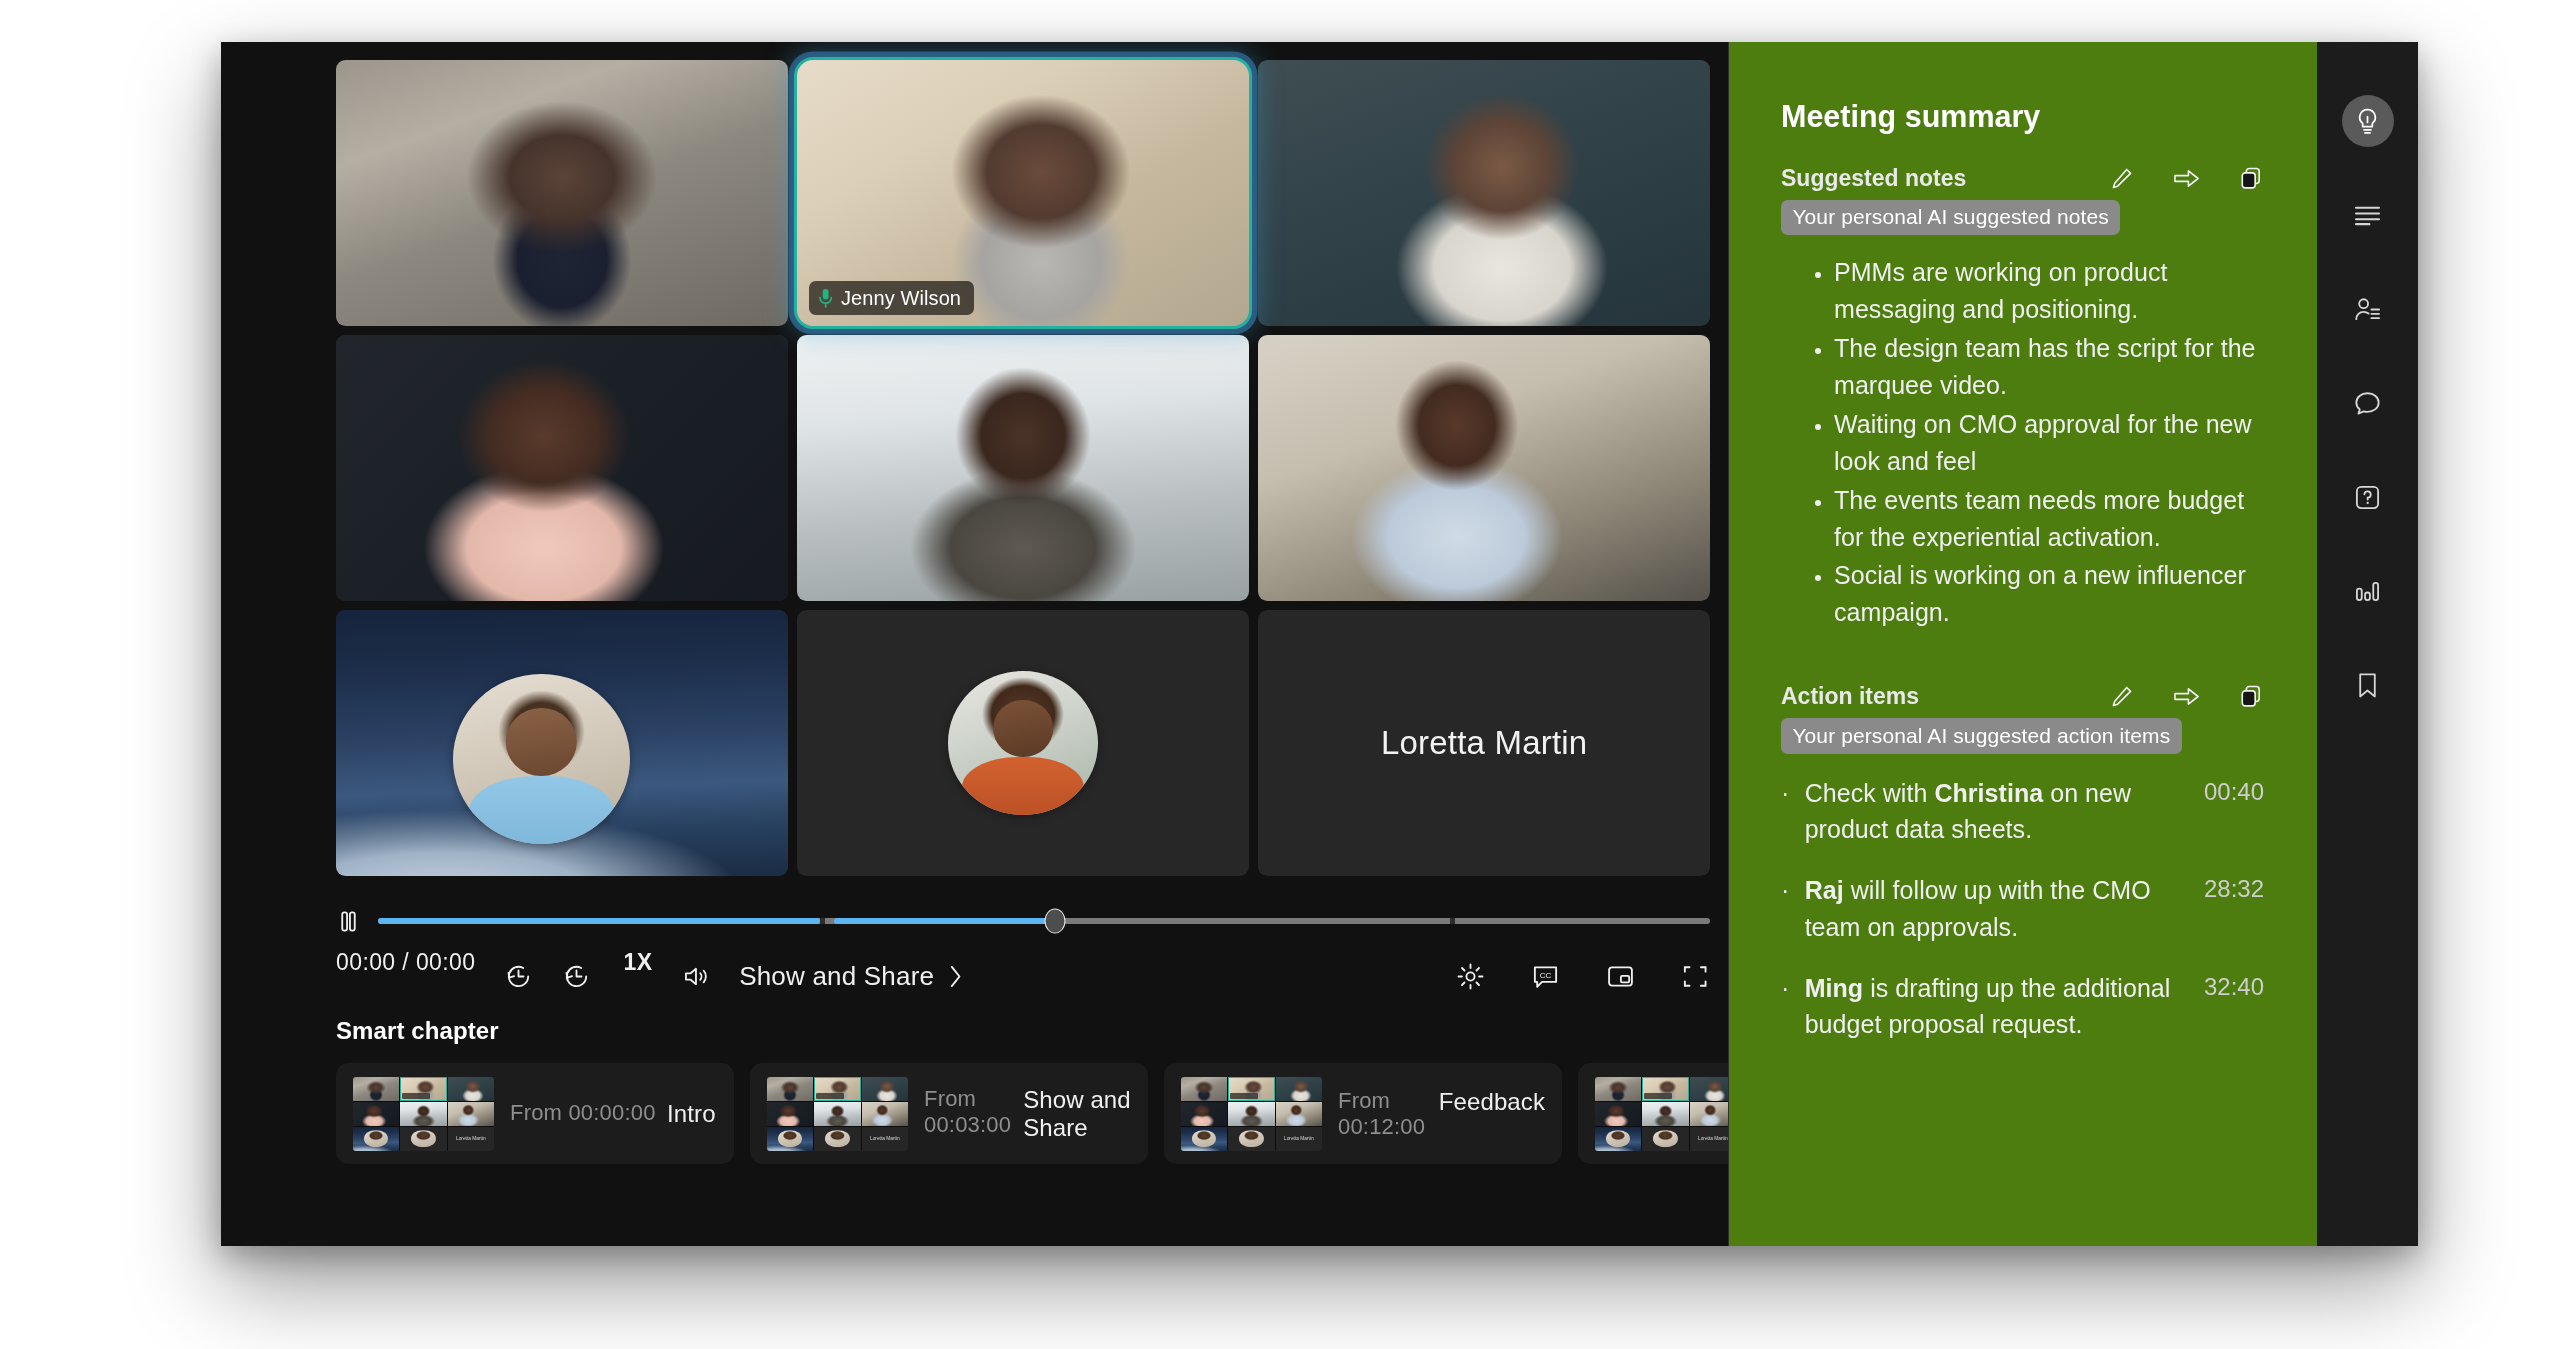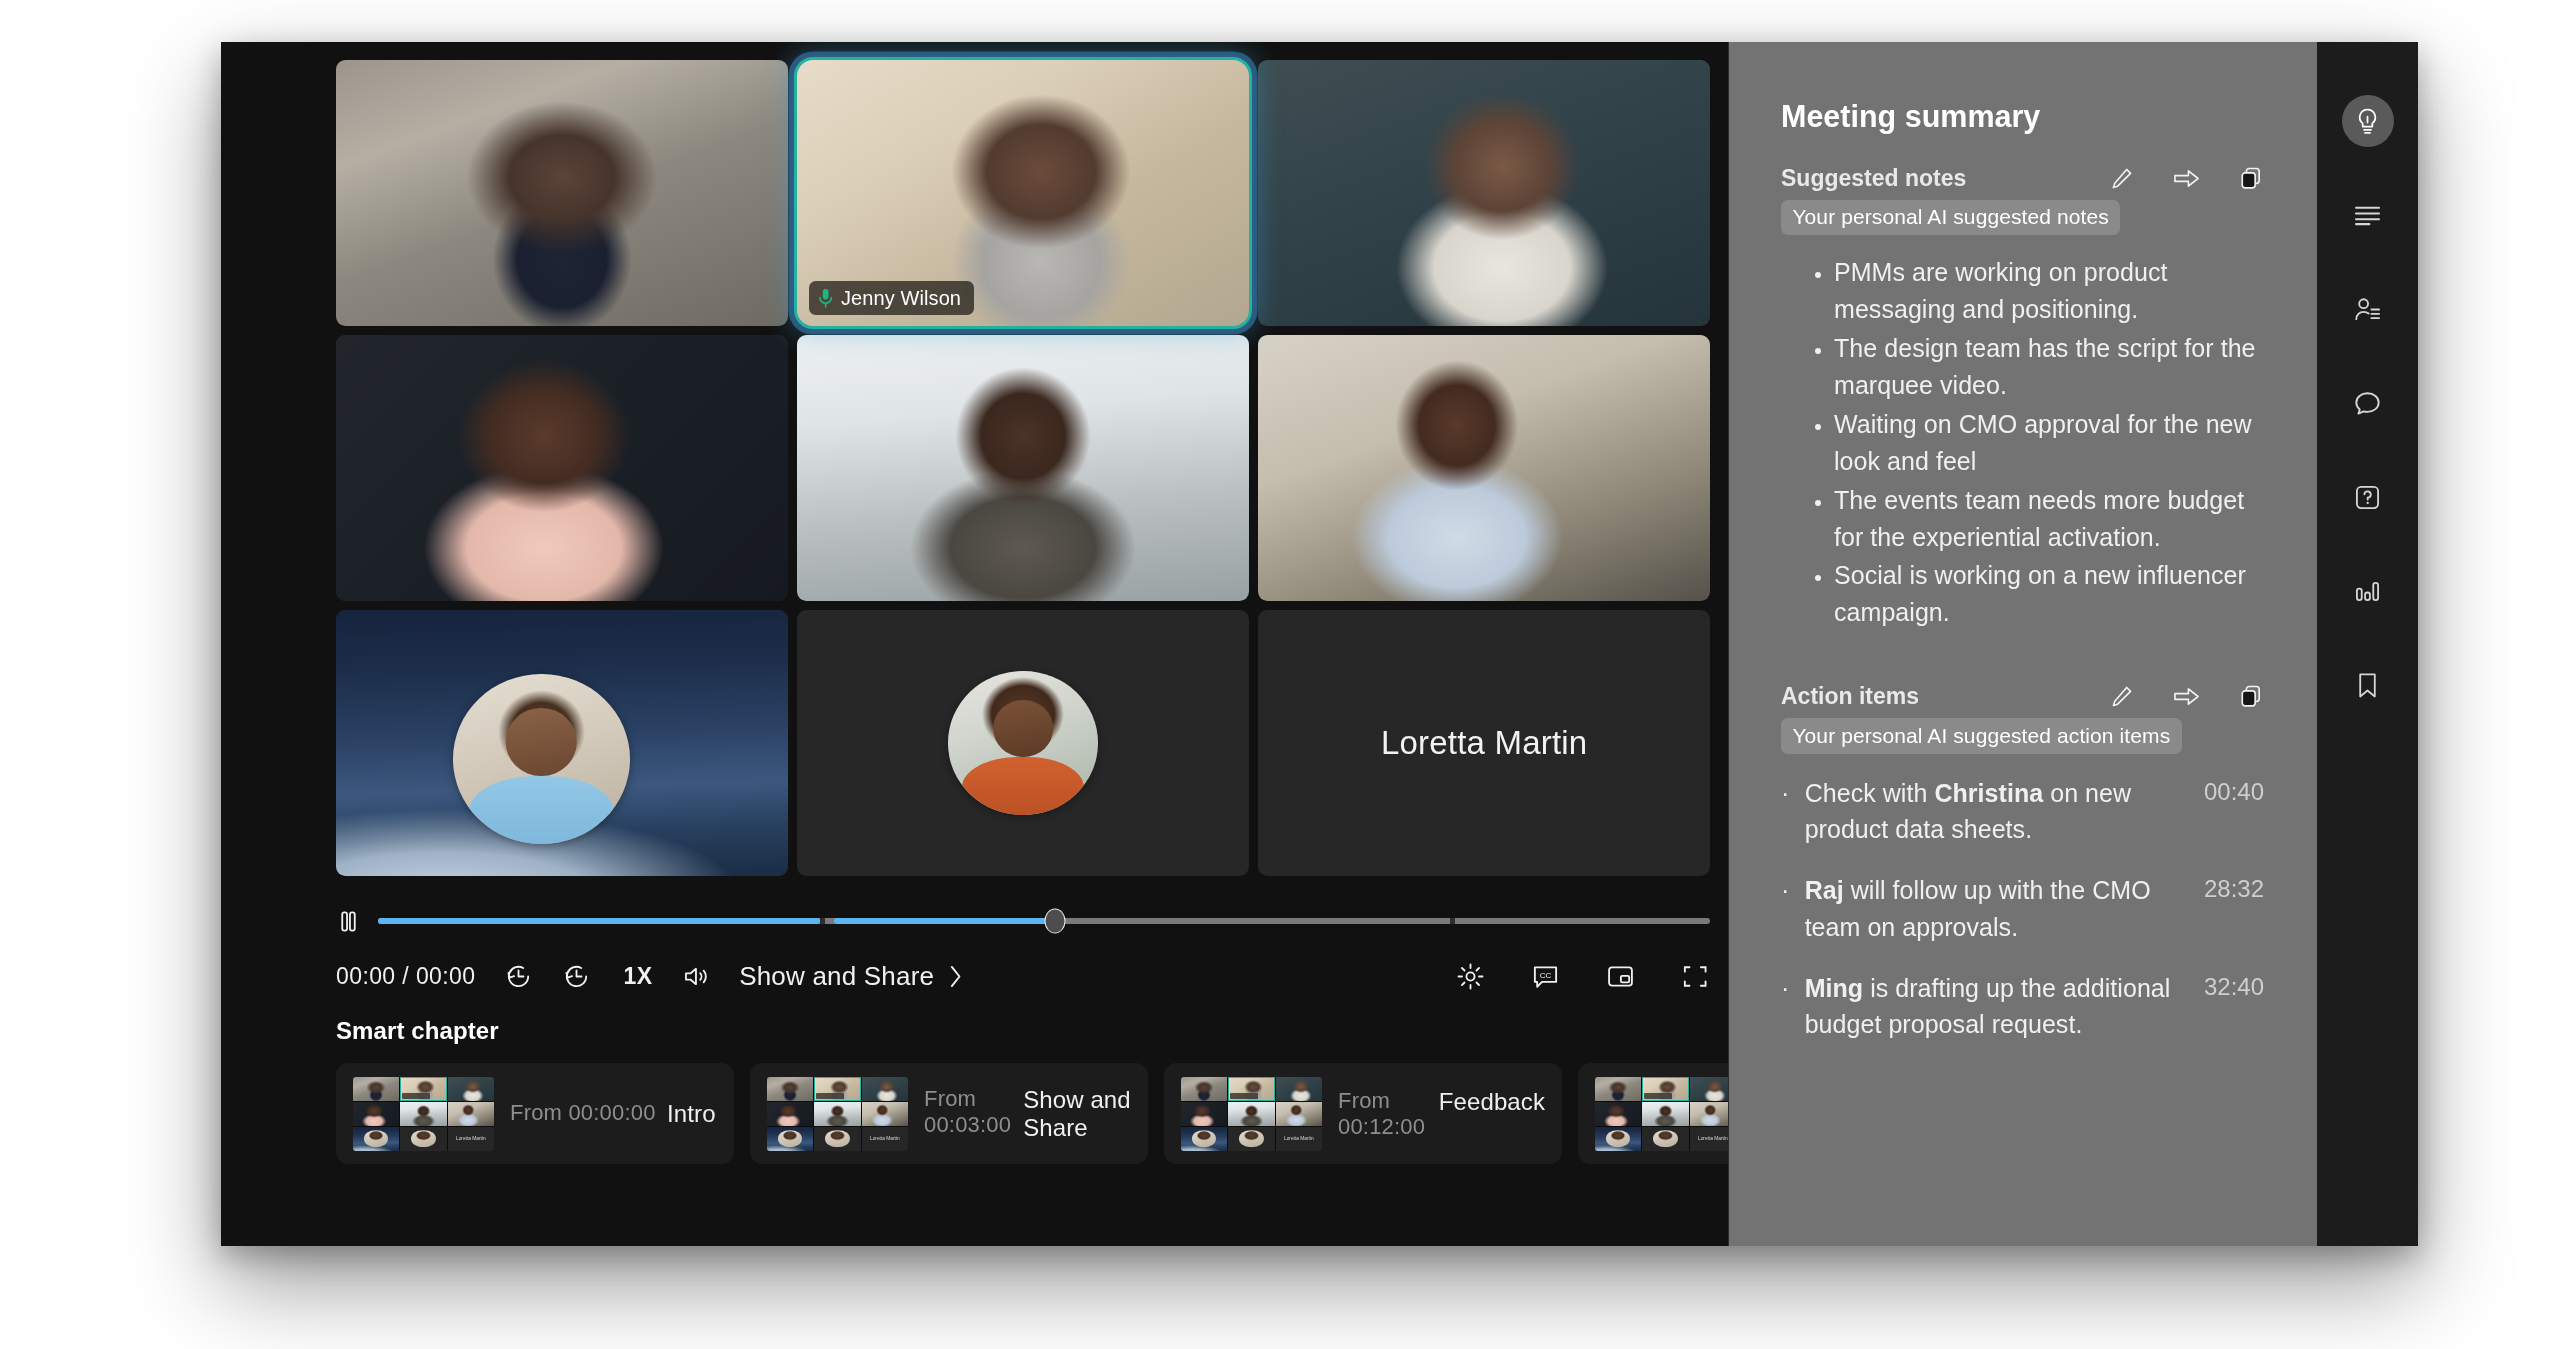--- a/index.html
+++ b/index.html
@@ -165,21 +165,21 @@
   .seg-gap {
     position:absolute; top:0; height:6.7px; width:4.8px; background:#2d2d2d;
   }
   .seek-knob {
     position:absolute; top:50%; width:21px; height:25px;
     transform:translate(-50%,-50%);
     background:#4d4d4d; border:1.9px solid #e8e8e8; border-radius:50%;
   }
 
   .ctrl-row {
-    display:flex; align-items:center; height:55px; margin-top:7.6px; color:#f0f0f0;
+    display:flex; height:55px; margin-top:7.6px; color:#f0f0f0;
   }
   .time-text { font-size:23px; letter-spacing:0.4px; }
   .ctrl-icon { margin-left:29px; display:flex; align-items:center; }
   .speed-text { margin-left:32px; font-size:23px; font-weight:700; letter-spacing:0.5px; }
   .show-share {
     margin-left:27px; display:flex; align-items:center; gap:13.4px;
     font-size:26px; letter-spacing:0.2px;
   }
   .ctrl-right { margin-left:auto; display:flex; align-items:center; gap:46px; }
 
@@ -218,21 +218,21 @@
   }
   .chapter-meta { display:flex; flex-direction:row; gap:11.4px; }
   .chapter-from { color:#8e8e8e; font-size:22px; letter-spacing:0.2px; }
   .chapter-label { color:#f0f0f0; font-size:24px; letter-spacing:0.1px; }
 
   
   .summary-panel {
     position:relative;
     flex: 0 0 589px;
     height:100%;
-    background:#737373;
+    background:#4d7c0f;
     padding: 57px 53px 9px 53px;
     overflow:hidden;
   }
   .panel-divider {
     position:absolute; left:0; top:0; width:1px; height:100%;
     background:#2e2e2e;
   }
   .panel-title { color:#ffffff; font-size:30.5px; font-weight:700; letter-spacing:0; }
 
   .sec-head {

